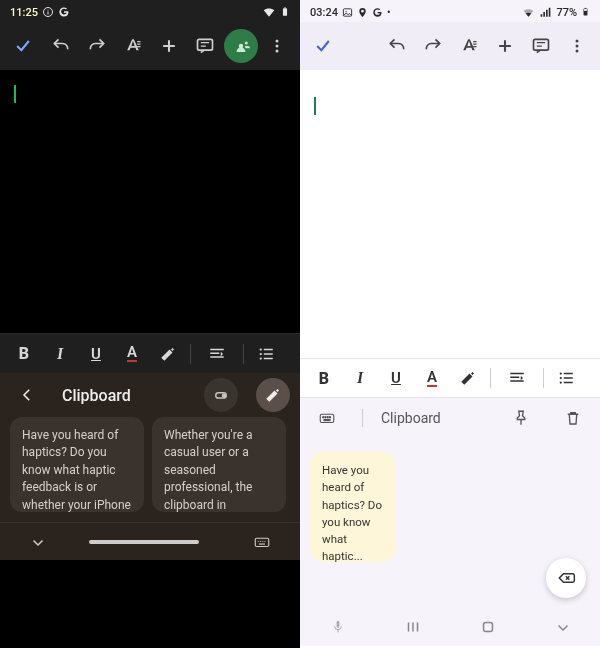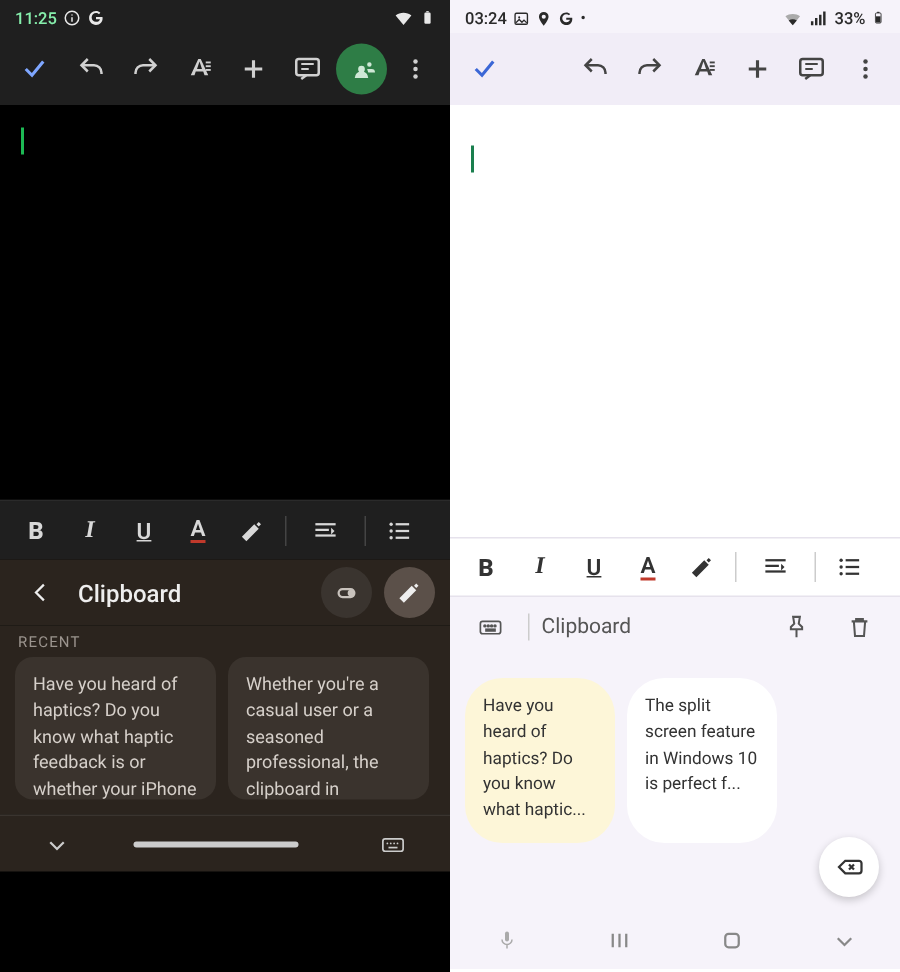--- a/index.html
+++ b/index.html
@@ -3,21 +3,21 @@
 <meta charset="utf-8">
 <style>
 *{box-sizing:border-box;margin:0;padding:0;font-family:Roboto,Arial,sans-serif}
 html,body{width:600px;height:648px;overflow:hidden;background:#1a1a1a}
 .wrap{display:flex;width:600px;height:648px}
 .phone{height:648px;display:flex;flex-direction:column;position:relative}
 .phone.left{width:300px;background:#000}
 .phone.right{width:300px;background:#fff}
 
 .status{display:flex;align-items:center;justify-content:space-between;padding:4px 10px 2px;font-size:12px;font-weight:500;height:22px}
-.status.left{background:#1f1f1f;color:#86efac}
+.status.left{background:#1f1f1f;color:#fef9c3}
 .status.right{background:#f6f3fa;color:#2a2a2a}
 .status .l,.status .r{display:flex;align-items:center;gap:4px}
 .status .l span,.status .r span{font-size:11px}
 .ic{display:inline-flex}
 
 .toolbar{display:flex;align-items:center;gap:2px;height:48px;padding:0 6px}
 .toolbar.left{background:#1f1f1f;color:#d0d0d0}
 .toolbar.right{background:#f1edf7;color:#444}
 .tbtn{width:34px;height:34px;display:flex;align-items:center;justify-content:center;border-radius:50%;cursor:pointer}
 .tbtn svg{width:20px;height:20px}
@@ -39,38 +39,38 @@
 .fbtn{width:32px;height:32px;display:flex;align-items:center;justify-content:center;cursor:pointer;border-radius:4px}
 .fbtn.large{width:40px}
 .fmt-b{font-weight:800;font-size:16px}
 .fmt-i{font-style:italic;font-weight:600;font-size:16px;font-family:Georgia,serif}
 .fmt-u{text-decoration:underline;font-weight:600;font-size:15px}
 .fmt-a{font-weight:600;font-size:15px;border-bottom:2px solid #c0392b;padding-bottom:1px;line-height:14px}
 .fmtbar.right .fmt-a{border-bottom-color:#c0392b;color:#333}
 .sep{width:1px;height:20px;background:#444;margin:0 2px}
 .fmtbar.right .sep{background:#ccc}
 
-.cliphead{display:flex;align-items:center;height:44px;padding:0 10px;gap:8px}
+.cliphead{display:flex;align-items:center;height:44px;padding:0 10px;gap:18px}
 .cliphead.left{background:#2b241e;color:#eee}
 .cliphead.right{background:#f6f3fa;color:#333;height:40px}
 .cliptitle{font-size:16px;font-weight:500}
 .cliphead.right .cliptitle{font-size:14px;font-weight:400;color:#555}
 .rbtn{width:34px;height:34px;border-radius:50%;display:flex;align-items:center;justify-content:center;cursor:pointer}
 .rbtn.dark{background:#3a342f}
 .rbtn.edit{background:#5b5049}
 .rbtn svg{width:18px;height:18px}
 
 .recent{font-size:10px;letter-spacing:0.8px;color:#9b948e;padding:6px 12px 4px;background:#2b241e}
 
 .clips{background:#2b241e;padding:0 10px 10px;display:flex;flex-wrap:wrap;gap:8px}
 .clips.right{background:#f6f3fa;padding:14px 10px;align-content:flex-start;height:170px}
 .card{border-radius:12px;padding:10px 12px;font-size:12px;line-height:1.45;cursor:pointer}
 .card.dark{background:#3a332d;color:#d6d0ca;width:134px;height:95px;overflow:hidden}
 .card.dark.wide{width:276px;height:70px}
-.card.light{background:#fff;color:#333;width:100px;height:110px;border-radius:25px;overflow:hidden;font-size:11.5px;line-height:1.5}
+.card.light{background:#fff;color:#333;width:86px;height:110px;border-radius:14px;overflow:hidden;font-size:11.5px;line-height:1.5}
 .card.light.y{background:#fdf6d8}
 
 .fab{position:absolute;right:14px;bottom:50px;width:40px;height:40px;border-radius:50%;background:#fff;box-shadow:0 2px 6px rgba(0,0,0,0.2);display:flex;align-items:center;justify-content:center;cursor:pointer}
 .fab svg{width:20px;height:20px;stroke:#333;fill:none}
 
 .nav{display:flex;align-items:center;justify-content:space-around;height:38px}
 .nav.left{background:#2b241e;color:#ccc;border-top:1px solid #3a342f}
 .nav.right{background:#f6f3fa;color:#888}
 .nav .nb{cursor:pointer;display:flex;align-items:center;justify-content:center;width:50px;height:30px}
 .nav .handle{width:110px;height:4px;background:#888;border-radius:2px}
@@ -220,21 +220,20 @@
             <circle cx="16" cy="12.5" r="2" fill="#c8c2bc"></circle>
           </svg>
         </div>
     <div class="rbtn edit">
           <svg viewBox="0 0 24 24" fill="#eee">
             <path d="M3 17l4 4 11-11-4-4L3 17zm15-13l2 2-2 2-2-2 2-2z"></path>
           </svg>
         </div>
   </div>
 
-  <div class="recent">RECENT</div>
 
   <div class="clips">
     <div class="card dark">Have you heard of haptics? Do you know what haptic feedback is or whether your iPhone has it? This subtle yet im...</div>
     <div class="card dark">Whether you're a casual user or a seasoned professional, the clipboard in Windows 11 can significantly boost your ...</div>
   </div>
 
   <div class="nav left">
     <div class="nb">
           <svg viewBox="0 0 24 24" width="18" height="18" fill="none" stroke="#ccc" stroke-width="2">
             <path d="M6 10l6 6 6-6"></path>
@@ -282,21 +281,21 @@
             <svg viewBox="0 0 24 24" width="13" height="13">
               <path fill="#aaa" d="M12 20l9-11c-5-4-13-4-18 0l9 11z"></path>
               <path fill="#2a2a2a" d="M12 20l5-6c-3-2-7-2-10 0l5 6z"></path>
             </svg>
           </span>
       <span class="ic">
             <svg viewBox="0 0 24 24" width="13" height="13" fill="#2a2a2a">
               <path d="M3 20h3v-5H3v5zm5 0h3v-9H8v9zm5 0h3V7h-3v13zm5 0h3V3h-3v17z"></path>
             </svg>
           </span>
-      <span style="font-size:11px">33%</span>
+      <span style="font-size:11px">77%</span>
       <span class="ic">
             <svg viewBox="0 0 24 24" width="9" height="14">
               <rect x="7" y="3" width="10" height="18" rx="2" fill="none" stroke="#2a2a2a" stroke-width="1.5"></rect>
               <rect x="8" y="9" width="8" height="11" fill="#2a2a2a"></rect>
               <rect x="10" y="1" width="4" height="2" fill="#2a2a2a"></rect>
             </svg>
           </span>
     </div>
   </div>
 
@@ -407,21 +406,20 @@
         </div>
     <div class="rbtn">
           <svg viewBox="0 0 24 24" fill="none" stroke="#555" stroke-width="1.8">
             <path d="M5 7h14M9 7V5h6v2M7 7l1 13h8l1-13"></path>
           </svg>
         </div>
   </div>
 
   <div class="clips right">
     <div class="card light y">Have you heard of haptics? Do you know what haptic...</div>
-    <div class="card light">The split screen feature in Windows 10 is perfect f...</div>
   </div>
 
   <div class="fab">
         <svg viewBox="0 0 24 24" stroke-width="1.8">
           <path d="M20 7H9l-5 5 5 5h11a2 2 0 002-2V9a2 2 0 00-2-2z"></path>
           <path d="M12 10l4 4m0-4l-4 4"></path>
         </svg>
       </div>
 
   <div class="nav right">

